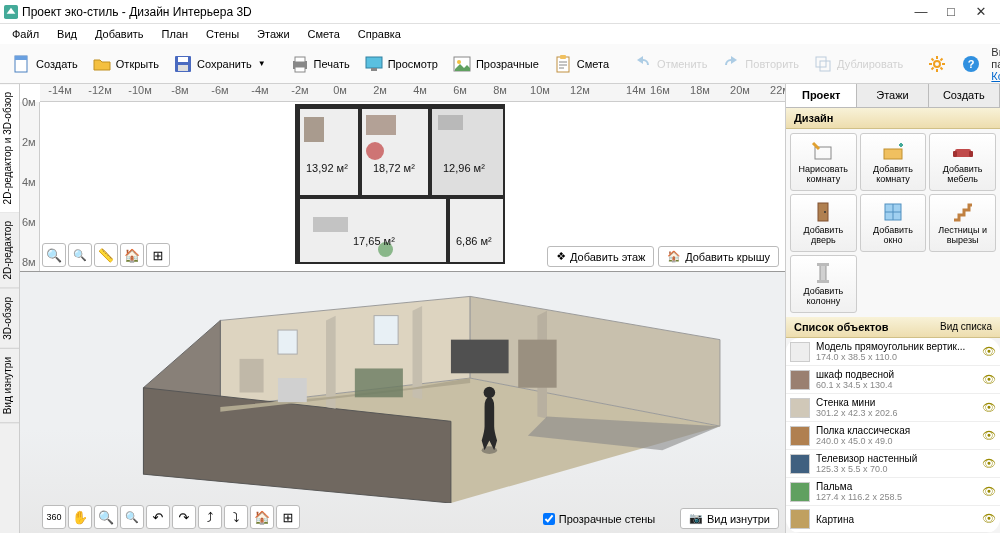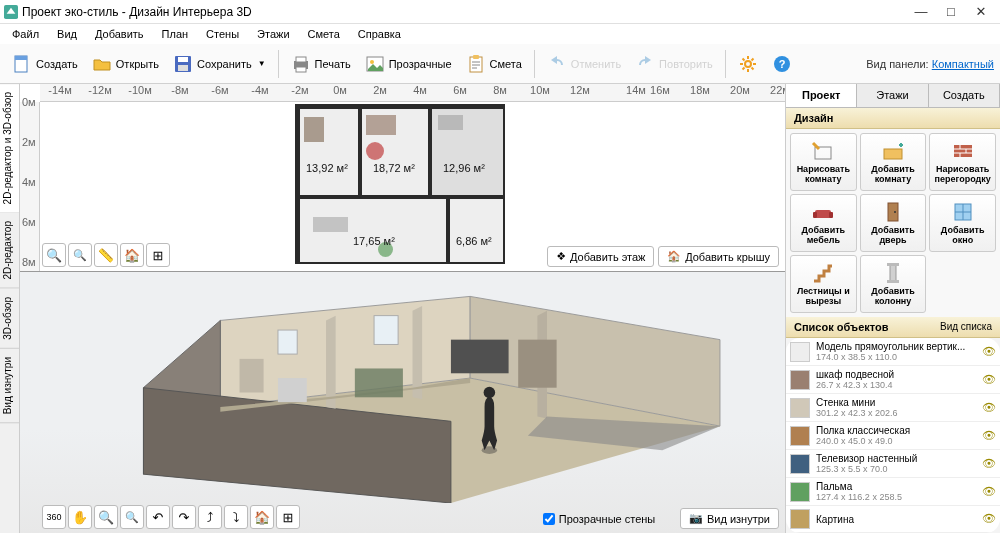--- a/index.html
+++ b/index.html
@@ -46,21 +46,21 @@
 .scene { position: absolute; left: 50px; top: 10px; right: 30px; bottom: 30px; }
 .view3d-tools { position: absolute; left: 22px; bottom: 4px; display: flex; gap: 2px; }
 .view3d-btns { position: absolute; right: 6px; bottom: 4px; display: flex; align-items: center; gap: 25px; }
 
 .rightpanel { width: 215px; border-left: 1px solid #ccc; display: flex; flex-direction: column; background: #f4f4f4; }
 .rtabs { display: flex; height: 24px; border-bottom: 1px solid #bbb; }
 .rtab { flex: 1; text-align: center; line-height: 23px; background: #ececec; border-right: 1px solid #bbb; cursor: pointer; font-size: 11px; }
 .rtab.active { background: #fff; font-weight: bold; }
 .section-hd { background: linear-gradient(#f8f2d8,#edddae); padding: 4px 8px; font-weight: bold; font-size: 11px; border-bottom: 1px solid #d0c088; display:flex; justify-content:space-between; }
 .designgrid { display: grid; grid-template-columns: repeat(3, 1fr); gap: 3px; padding: 4px; background: #f8f8f8; }
-.dbtn { border: 1px solid #ccc; background: linear-gradient(#fff,#f0f0f0); border-radius: 3px; display: flex; flex-direction: column; align-items: center; justify-content: center; padding: 4px 2px; cursor: pointer; height: 58px; font-weight: bold; }
+.dbtn { border: 1px solid #ccc; background: linear-gradient(#fff,#f0f0f0); border-radius: 3px; display: flex; flex-direction: column; align-items: center; justify-content: center; padding: 4px 2px; cursor: pointer; height: 58px; }
 .dbtn .dicon { width: 24px; height: 24px; margin-bottom: 2px; }
 .dbtn .dlabel { font-size: 9px; text-align: center; line-height: 1.1; }
 .objlist { flex: 1; overflow-y: auto; background: #fff; border-radius: 14px; }
 .objrow { display: flex; align-items: center; padding: 3px 4px; border-bottom: 1px solid #eee; gap: 6px; cursor: pointer; }
 .objthumb { width: 20px; height: 20px; background: #ddd; border: 1px solid #ccc; flex-shrink: 0; }
 .objinfo { flex: 1; overflow: hidden; }
 .objname { font-size: 10px; white-space: nowrap; overflow: hidden; text-overflow: ellipsis; }
 .objdim { font-size: 9px; color: #888; }
 .eyeicon { width: 14px; height: 14px; cursor: pointer; color:#9a8a00; }
 .chk { display: inline-flex; align-items: center; gap: 4px; font-size: 11px; }
@@ -129,20 +129,29 @@
           <rect x="3" y="7" width="14" height="8" fill="#888"></rect>
           <rect x="5" y="3" width="10" height="5" fill="#fff" stroke="#888"></rect>
           <rect x="5" y="13" width="10" height="5" fill="#fff" stroke="#888"></rect>
         </svg>
       </span>
       <span>Печать</span>
     </div>
   <div class="tbtn">
       <span class="ticon">
         <svg viewBox="0 0 20 20">
+          <rect x="2" y="3" width="16" height="11" fill="#5ac0e0" stroke="#3080a0"></rect>
+          <rect x="7" y="14" width="6" height="3" fill="#888"></rect>
+        </svg>
+      </span>
+      <span>Просмотр</span>
+    </div>
+  <div class="tbtn">
+      <span class="ticon">
+        <svg viewBox="0 0 20 20">
           <rect x="2" y="3" width="16" height="14" fill="#fff" stroke="#888"></rect>
           <circle cx="7" cy="8" r="2" fill="#f0c040"></circle>
           <path d="M3 15l5-5 4 4 3-3 3 3v3H3z" fill="#60a060"></path>
         </svg>
       </span>
       <span>Прозрачные</span>
     </div>
   <div class="tbtn">
       <span class="ticon">
         <svg viewBox="0 0 20 20">
@@ -162,20 +171,29 @@
       </span>
       <span style="color:#aaa">Отменить</span>
     </div>
   <div class="tbtn" style="opacity:0.5">
       <span class="ticon">
         <svg viewBox="0 0 20 20">
           <path d="M10 5a6 6 0 00-6 6h2a4 4 0 014-4v3l6-4-6-4z" fill="#60a0d0"></path>
         </svg>
       </span>
       <span style="color:#aaa">Повторить</span>
+    </div>
+  <div class="tbtn" style="opacity:0.5">
+      <span class="ticon">
+        <svg viewBox="0 0 20 20">
+          <rect x="3" y="3" width="10" height="10" fill="none" stroke="#80a0c0"></rect>
+          <rect x="7" y="7" width="10" height="10" fill="none" stroke="#80a0c0"></rect>
+        </svg>
+      </span>
+      <span style="color:#aaa">Дублировать</span>
     </div>
   <div class="sep"></div>
   <div class="tbtn">
       <span class="ticon">
         <svg viewBox="0 0 20 20">
           <circle cx="10" cy="10" r="3" fill="none" stroke="#f0a020" stroke-width="2"></circle>
           <path d="M10 2v3M10 15v3M2 10h3M15 10h3M4.5 4.5l2 2M13.5 13.5l2 2M4.5 15.5l2-2M13.5 6.5l2-2" stroke="#f0a020" stroke-width="2"></path>
         </svg>
       </span>
     </div>
@@ -349,27 +367,20 @@
         </div>
       <div class="dbtn">
           <span class="dicon"><svg viewBox="0 0 24 24">
               <rect x="3" y="10" width="18" height="10" fill="#f0c060" stroke="#c09030"></rect>
               <path d="M18 6h4M20 4v4" stroke="#4a9" stroke-width="2"></path>
             </svg></span>
           <span class="dlabel">Добавить комнату</span>
         </div>
       <div class="dbtn">
           <span class="dicon"><svg viewBox="0 0 24 24">
-              <rect x="3" y="6" width="18" height="12" fill="#c0604a"></rect>
-              <path d="M3 10h18M3 14h18M9 6v4M15 10v4M9 14v4" stroke="#fff"></path>
-            </svg></span>
-          <span class="dlabel">Нарисовать перегородку</span>
-        </div>
-      <div class="dbtn">
-          <span class="dicon"><svg viewBox="0 0 24 24">
               <rect x="4" y="10" width="16" height="8" fill="#c04a4a" rx="2"></rect>
               <rect x="2" y="12" width="4" height="6" fill="#a03030" rx="1"></rect>
               <rect x="18" y="12" width="4" height="6" fill="#a03030" rx="1"></rect>
             </svg></span>
           <span class="dlabel">Добавить мебель</span>
         </div>
       <div class="dbtn">
           <span class="dicon"><svg viewBox="0 0 24 24">
               <rect x="7" y="3" width="10" height="18" fill="#b08050" stroke="#805030"></rect>
               <circle cx="14" cy="12" r="1" fill="#333"></circle>
@@ -408,21 +419,21 @@
           <div class="objinfo">
             <div class="objname">Модель прямоугольник вертик...</div>
             <div class="objdim">174.0 x 38.5 x 110.0</div>
           </div>
           <span class="eyeicon">👁</span>
         </div>
         <div class="objrow">
           <div class="objthumb" style="background:#9a8070"></div>
           <div class="objinfo">
             <div class="objname">шкаф подвесной</div>
-            <div class="objdim">26.7 x 42.3 x 130.4</div>
+            <div class="objdim">60.1 x 34.5 x 130.4</div>
           </div>
           <span class="eyeicon">👁</span>
         </div>
         <div class="objrow">
           <div class="objthumb" style="background:#d0c8b8"></div>
           <div class="objinfo">
             <div class="objname">Стенка мини</div>
             <div class="objdim">301.2 x 42.3 x 202.6</div>
           </div>
           <span class="eyeicon">👁</span>

